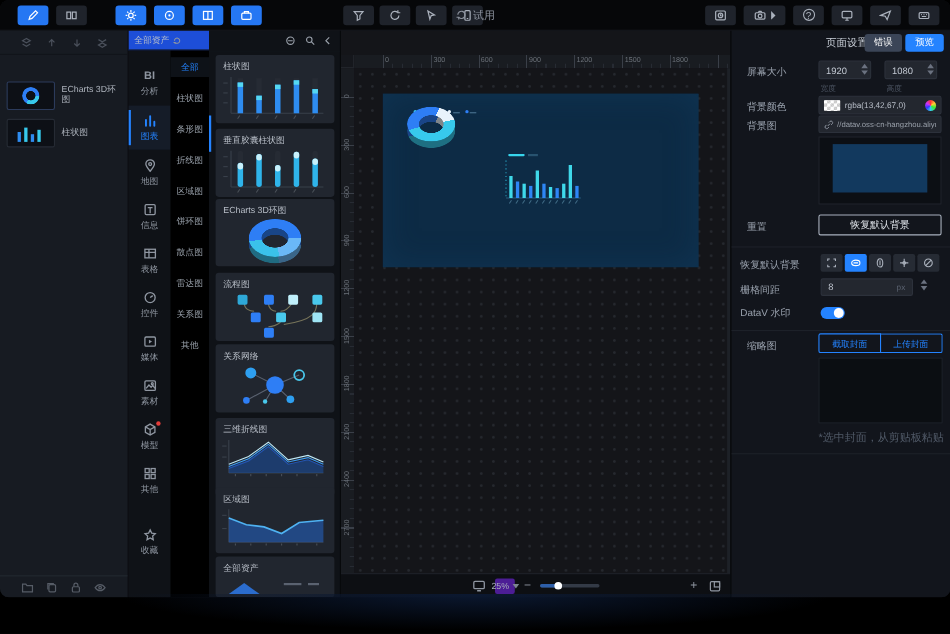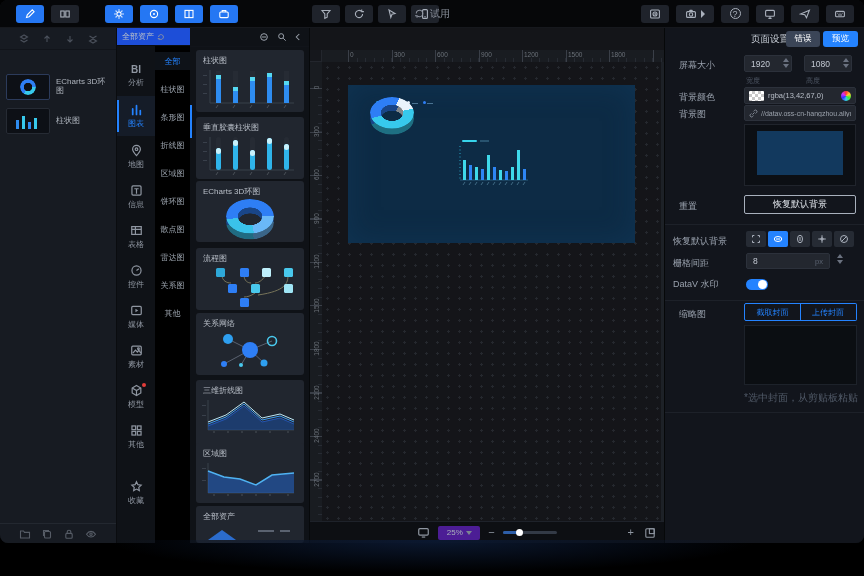--- a/index.html
+++ b/index.html
@@ -50,21 +50,21 @@
 .dashboard{position:absolute;left:26px;top:23px;width:287px;height:158px;background:#0d2b45;box-shadow:inset 0 0 30px rgba(20,70,110,.35)}
 .legend{position:absolute;left:28px;top:5px;display:flex;gap:5px;align-items:center}
 .lg i{display:inline-block;width:3px;height:3px;border-radius:50%}
 .lg b{display:inline-block;width:6px;height:1.5px;background:#4a7392;margin-left:1.5px}
 .ring{width:44px;height:44px;border-radius:50%;background:conic-gradient(#2e7ef5 0 20deg,#e9f3fb 20deg 75deg,#37c9ec 75deg 250deg,#2e7ef5 250deg 360deg);-webkit-mask:radial-gradient(circle,transparent 0 11px,#000 11.5px);mask:radial-gradient(circle,transparent 0 11px,#000 11.5px)}
 .donut3d{position:relative}
 .donut3d .base{position:absolute;top:6px;filter:brightness(.55)}
 .donut3d .face{position:absolute;top:0}
 .squash{transform:scaleY(.72);transform-origin:top}
 .bottombar{position:absolute;left:0;right:0;bottom:0;height:22px;background:#0d0f13;border-top:1px solid #1e222a;display:flex;align-items:center;justify-content:center;gap:8px}
-.zoombox{width:42px;height:14px;background:#4c1d95;border-radius:2px;display:flex;align-items:center;justify-content:center;gap:3px;color:#aab1bc;font-size:8px;cursor:pointer}
+.zoombox{width:18px;height:14px;background:#4c1d95;border-radius:2px;display:flex;align-items:center;justify-content:center;gap:3px;color:#aab1bc;font-size:8px;cursor:pointer}
 .slider{position:relative;width:54px;height:3px;background:#333a46;border-radius:2px;cursor:pointer}
 .slider .fill{position:absolute;left:0;top:0;height:3px;width:16px;background:#2d5ea8;border-radius:2px}
 .slider .knob{position:absolute;left:13px;top:-2px;width:7px;height:7px;border-radius:50%;background:#fff}
 .zbtn{color:#8f96a1;font-size:11px;cursor:pointer;line-height:1}
 .br-right{position:absolute;right:8px;display:flex;gap:10px;align-items:center}
 
 .settings{position:absolute;left:664px;top:28px;width:200px;height:515px;background:#12151c;border-left:1px solid #060809;font-size:9px;color:#99a1ad}
 .sp-title{position:absolute;left:86px;top:5px;font-size:9.5px;color:#ccd2db}
 .pill{position:absolute;height:16px;border-radius:3px;font-size:8.5px;color:#fff;display:flex;align-items:center;justify-content:center;cursor:pointer}
 .ipt{position:absolute;height:17px;background:#23272f;border:1px solid #2c313b;border-radius:2px}

